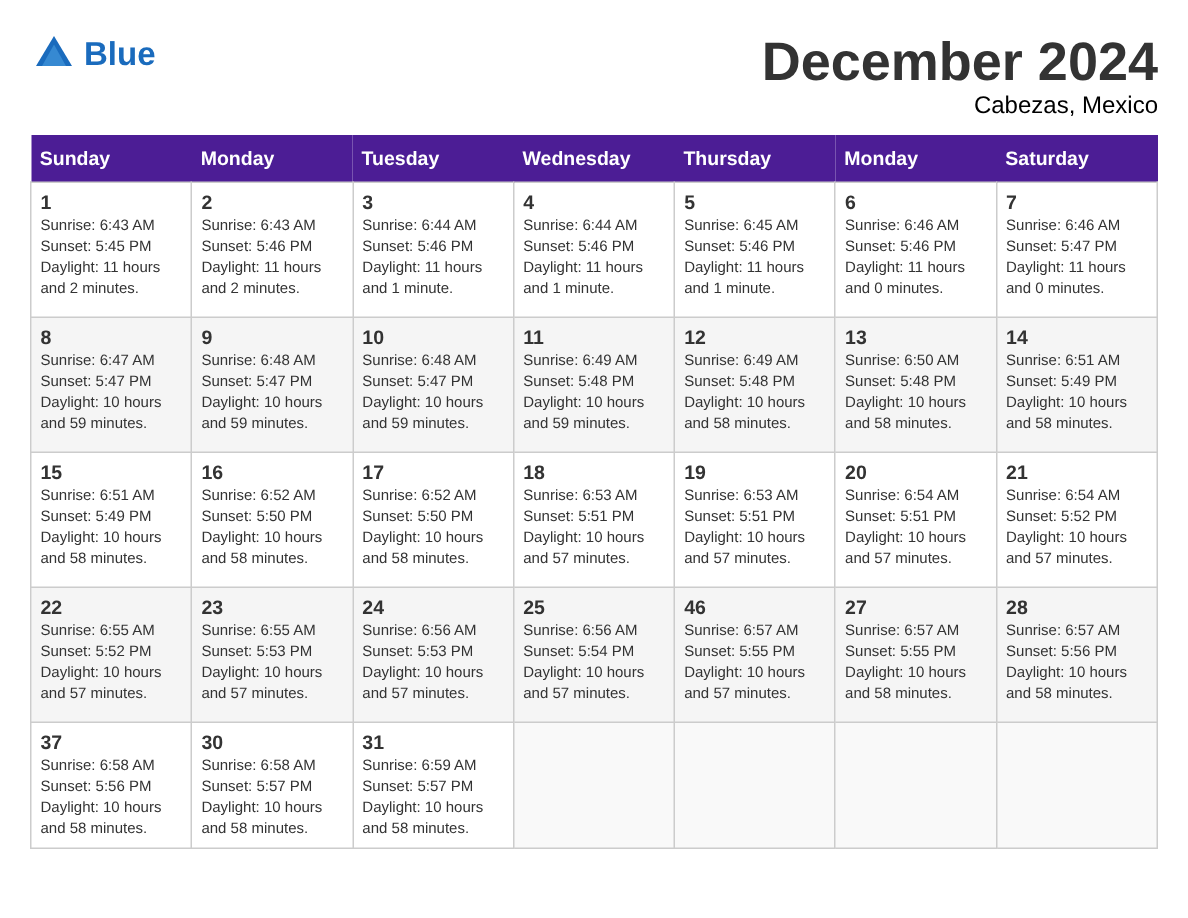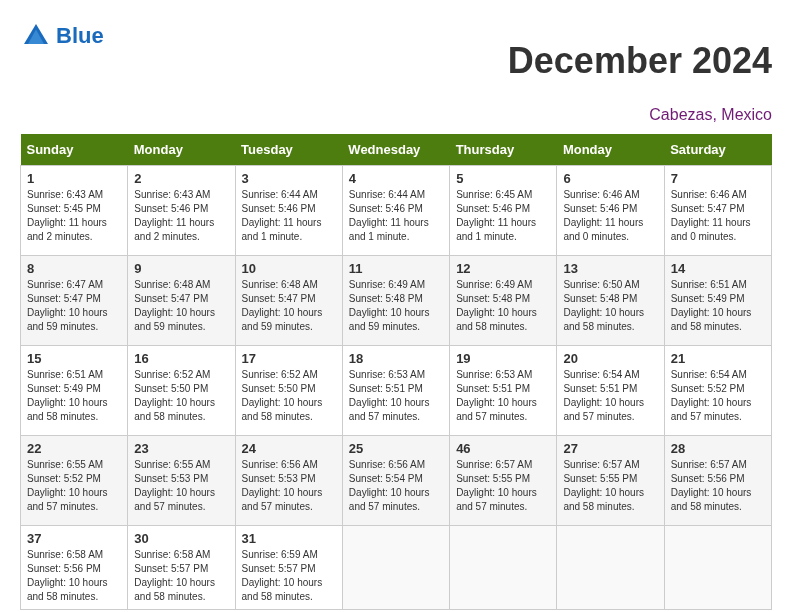--- a/index.html
+++ b/index.html
@@ -34,34 +34,32 @@
       height: 32px;
       margin-right: 4px;
     }
     .title-section {
       text-align: right;
     }
     .month-title {
       font-size: 36px;
       font-weight: bold;
       color: #333;
-      margin-top: 20px;
     }
     .location {
       font-size: 16px;
-      color: #701a75;
-      margin-top: 24px;
+      color: #000000;
     }
     .calendar {
       width: 100%;
       border-collapse: collapse;
       font-size: 11px;
     }
     .calendar th {
-      background-color: #4d7c0f;
+      background-color: #4c1d95;
       color: #fff;
       padding: 8px 6px;
       text-align: left;
       font-size: 13px;
       font-weight: bold;
     }
     .calendar td {
       border: 1px solid #ccc;
       vertical-align: top;
       padding: 5px 6px;

